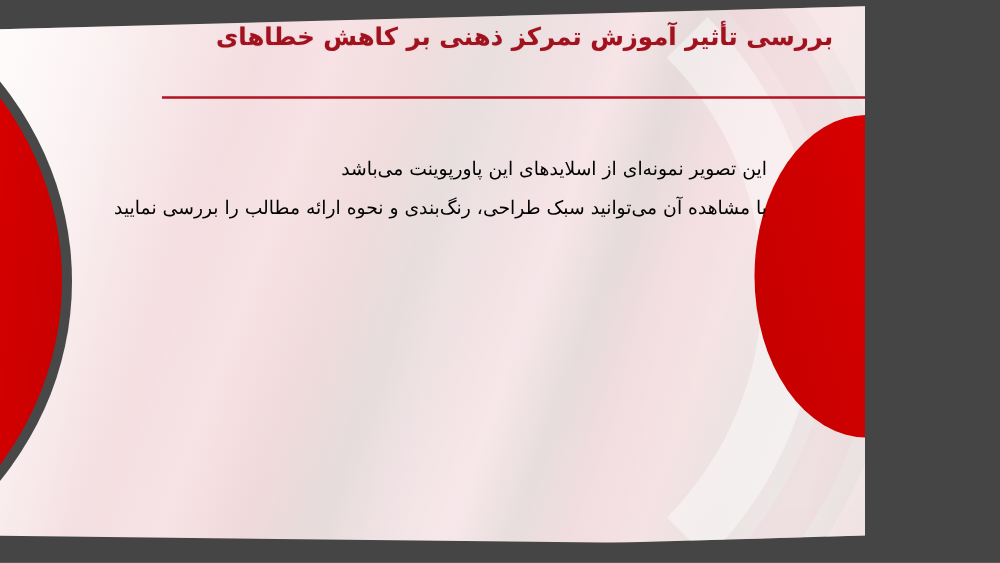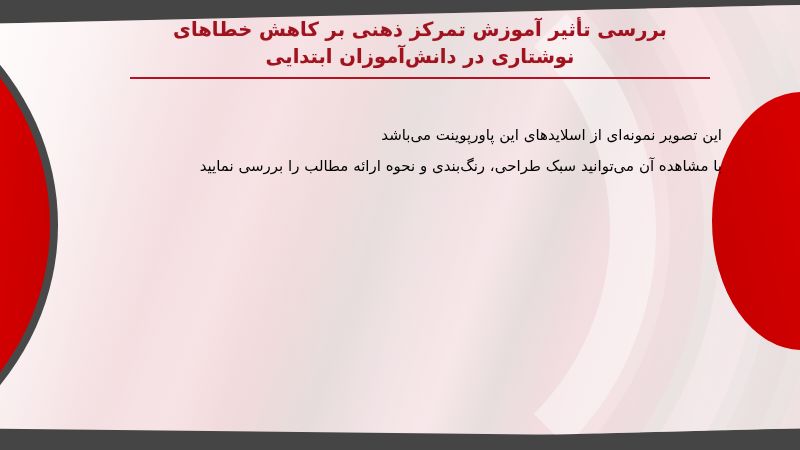--- a/index.html
+++ b/index.html
@@ -21,21 +21,21 @@
     height: 450px;
     background: #454545;
     overflow: hidden;
   }
 
   
   .slide-canvas {
     position: absolute;
     left: 0;
     top: 0;
-    width: 800px;
+    width: 692px;
     height: 450px;
     overflow: hidden;
     
     clip-path: polygon(0% 5.2%, 100% 1.1%, 100% 95.2%, 0% 99.6%);
     background:
       linear-gradient(110deg,
         #fdf7f7 0%,
         #fbeff0 9%,
         #f7e6e8 17%,
         #f3dcdf 26%,
@@ -198,21 +198,20 @@
 
     <div class="sheen"></div>
 
     <div class="left-lens-border"></div>
     <div class="left-lens"></div>
 
     <div class="right-ellipse"></div>
 
     <div class="title-block">
       <div class="title-line">بررسی تأثیر آموزش تمرکز ذهنی بر کاهش خطاهای</div>
-      <div class="title-line">نوشتاری در دانش‌آموزان ابتدایی</div>
     </div>
     <div class="title-rule"></div>
 
     <div class="body-block">
       <div class="body-line">این تصویر نمونه‌ای از اسلایدهای این پاورپوینت می‌باشد</div>
       <div class="body-line">با مشاهده آن می‌توانید سبک طراحی، رنگ‌بندی و نحوه ارائه مطالب را بررسی نمایید</div>
     </div>
 
   </div>
 

